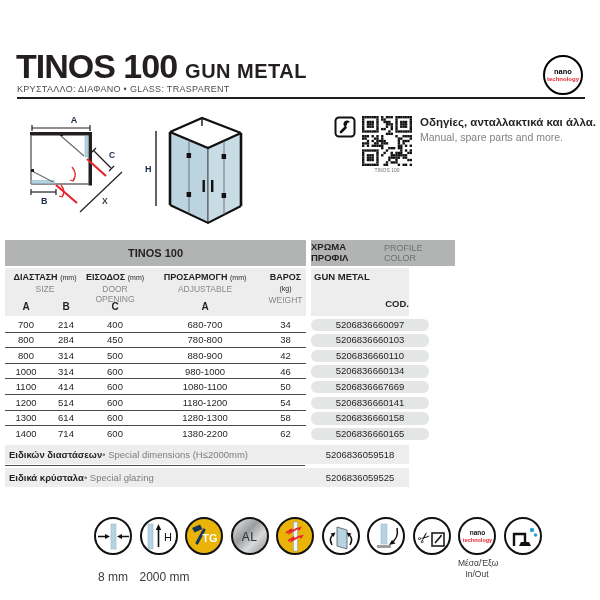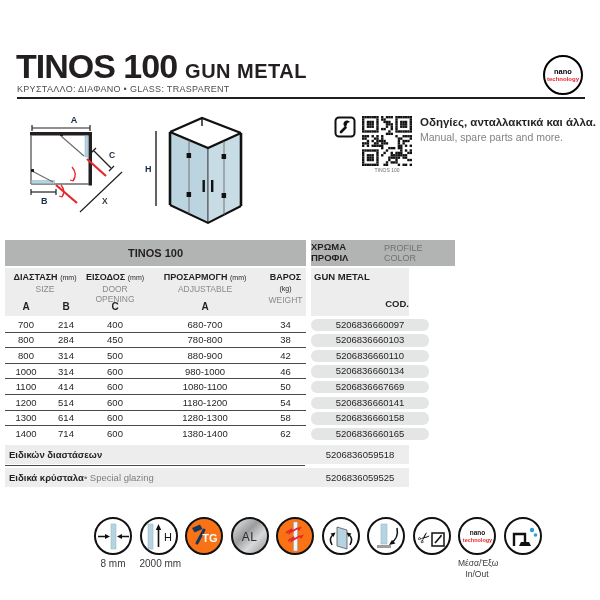--- a/index.html
+++ b/index.html
@@ -63,23 +63,23 @@
   .special-cod { position:absolute; left:306px; top:0; width:98px; height:100%; display:flex;
                  align-items:center; justify-content:center; font-size:9.5px; }
   .sp1 { top:205px; } .sp2 { top:228px; }
   .special-sep { position:absolute; left:0; top:225px; width:300px; height:1.4px; background:#4a4a4c; }
 
   
   .icons-row { position:absolute; left:94px; top:517px; display:flex; gap:7.5px; }
   .icon-wrap { width:38px; text-align:center; }
   .circ { width:38px; height:38px; border:2.5px solid #111; border-radius:50%; background:#fff;
           display:flex; align-items:center; justify-content:center; overflow:hidden; }
-  .circ.blue { background:#f97316; }
+  .circ.blue { background:#eab308; }
   .circ.metal { background:linear-gradient(135deg,#ececec 0%,#9a9c9e 40%,#d9dadb 65%,#8f9193 100%); }
-  .icon-label { margin-top:3px; font-size:10px; color:#3a3a3c; white-space:nowrap; }
+  .icon-label { margin-top:15px; font-size:12px; color:#3a3a3c; white-space:nowrap; }
   .icon-label2 { margin-top:3px; font-size:8.5px; color:#3a3a3c; white-space:nowrap; line-height:1.25; }
 </style>
 </head>
 <body>
 
 <div class="sheet">
 
   <div class="title-row">
     <span class="title-main">TINOS 100</span>
     <span class="title-variant">GUN METAL</span>
@@ -503,29 +503,30 @@
           <span>1280-1300</span>
           <span>58</span>
         </div>
         <div class="row-cod">5206836660158</div>
       </div>
       <div class="row">
         <div class="row-left">
           <span>1400</span>
           <span>714</span>
           <span>600</span>
-          <span>1380-1400</span>
+          <span>1380-2200</span>
           <span>62</span>
         </div>
         <div class="row-cod">5206836660165</div>
       </div>
     </div>
 
     <div class="special-row sp1">
       <span class="gr">Ειδικών διαστάσεων</span>
+      <span class="en"> • Special dimensions (H≤2000mm)</span>
       <span class="special-cod">5206836059518</span>
     </div>
     <div class="special-sep"></div>
     <div class="special-row sp2">
       <span class="gr">Ειδικά κρύσταλα</span>
       <span class="en"> • Special glazing</span>
       <span class="special-cod">5206836059525</span>
     </div>
   </div>
 

